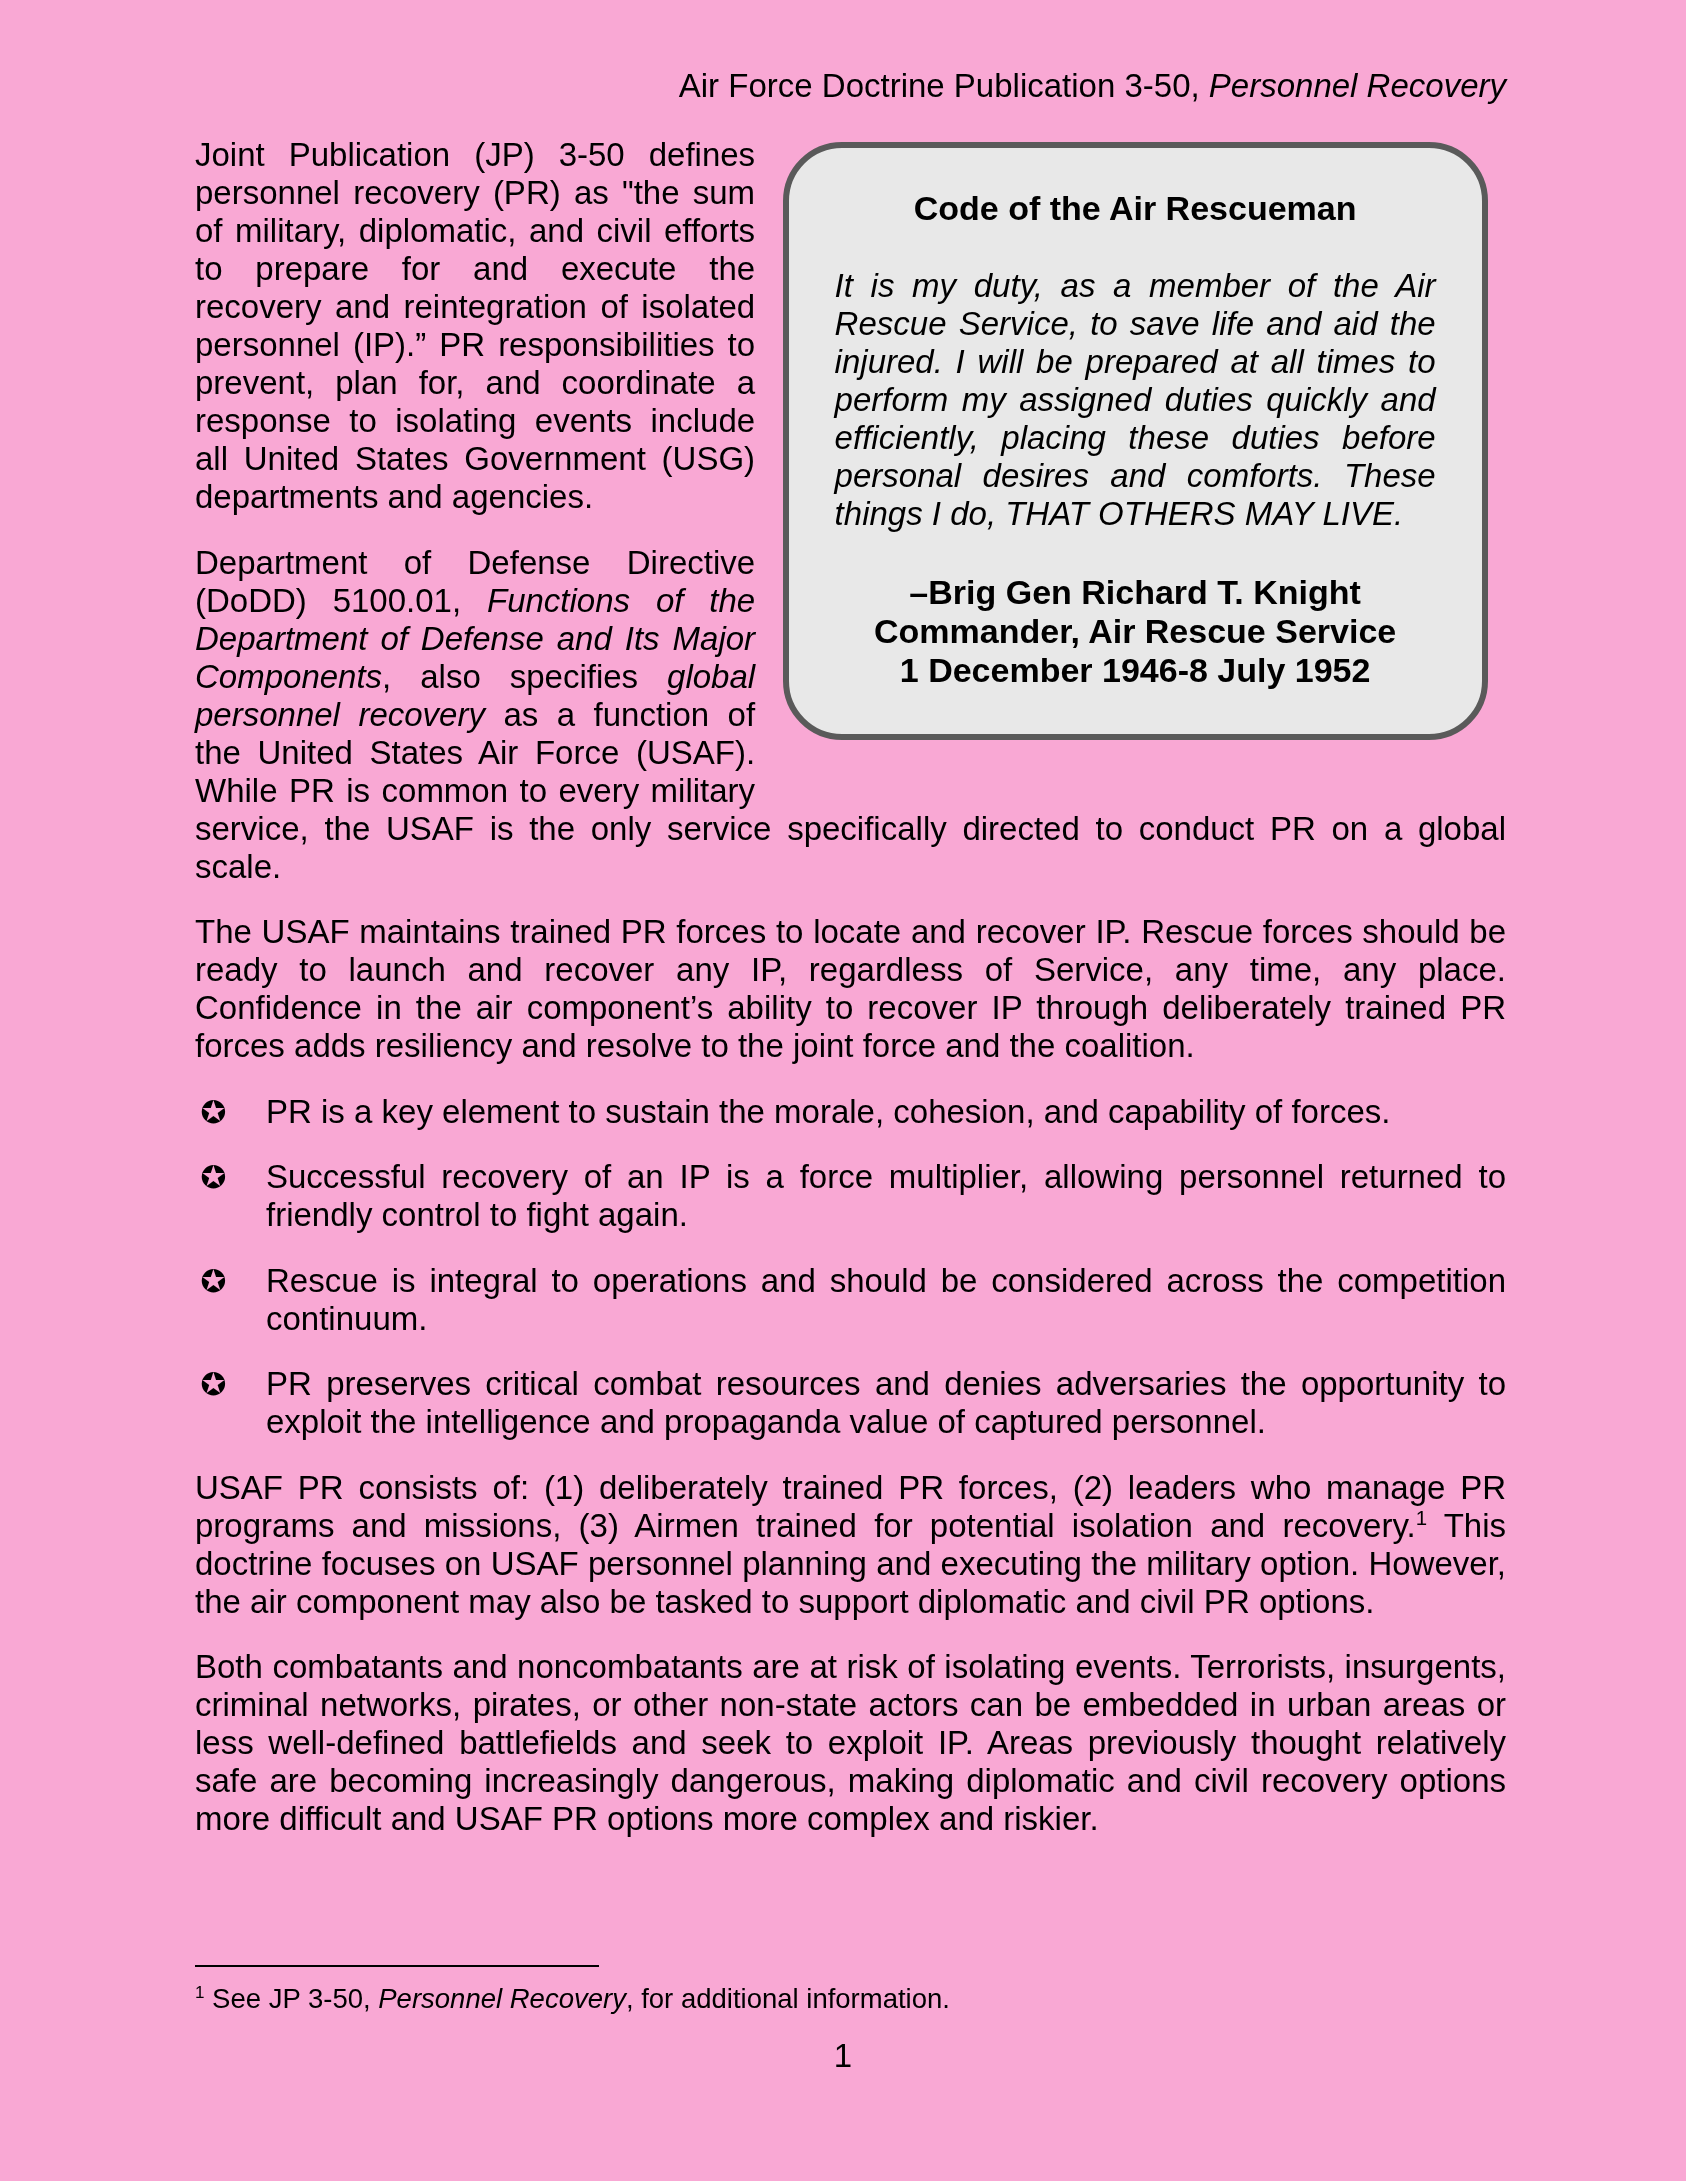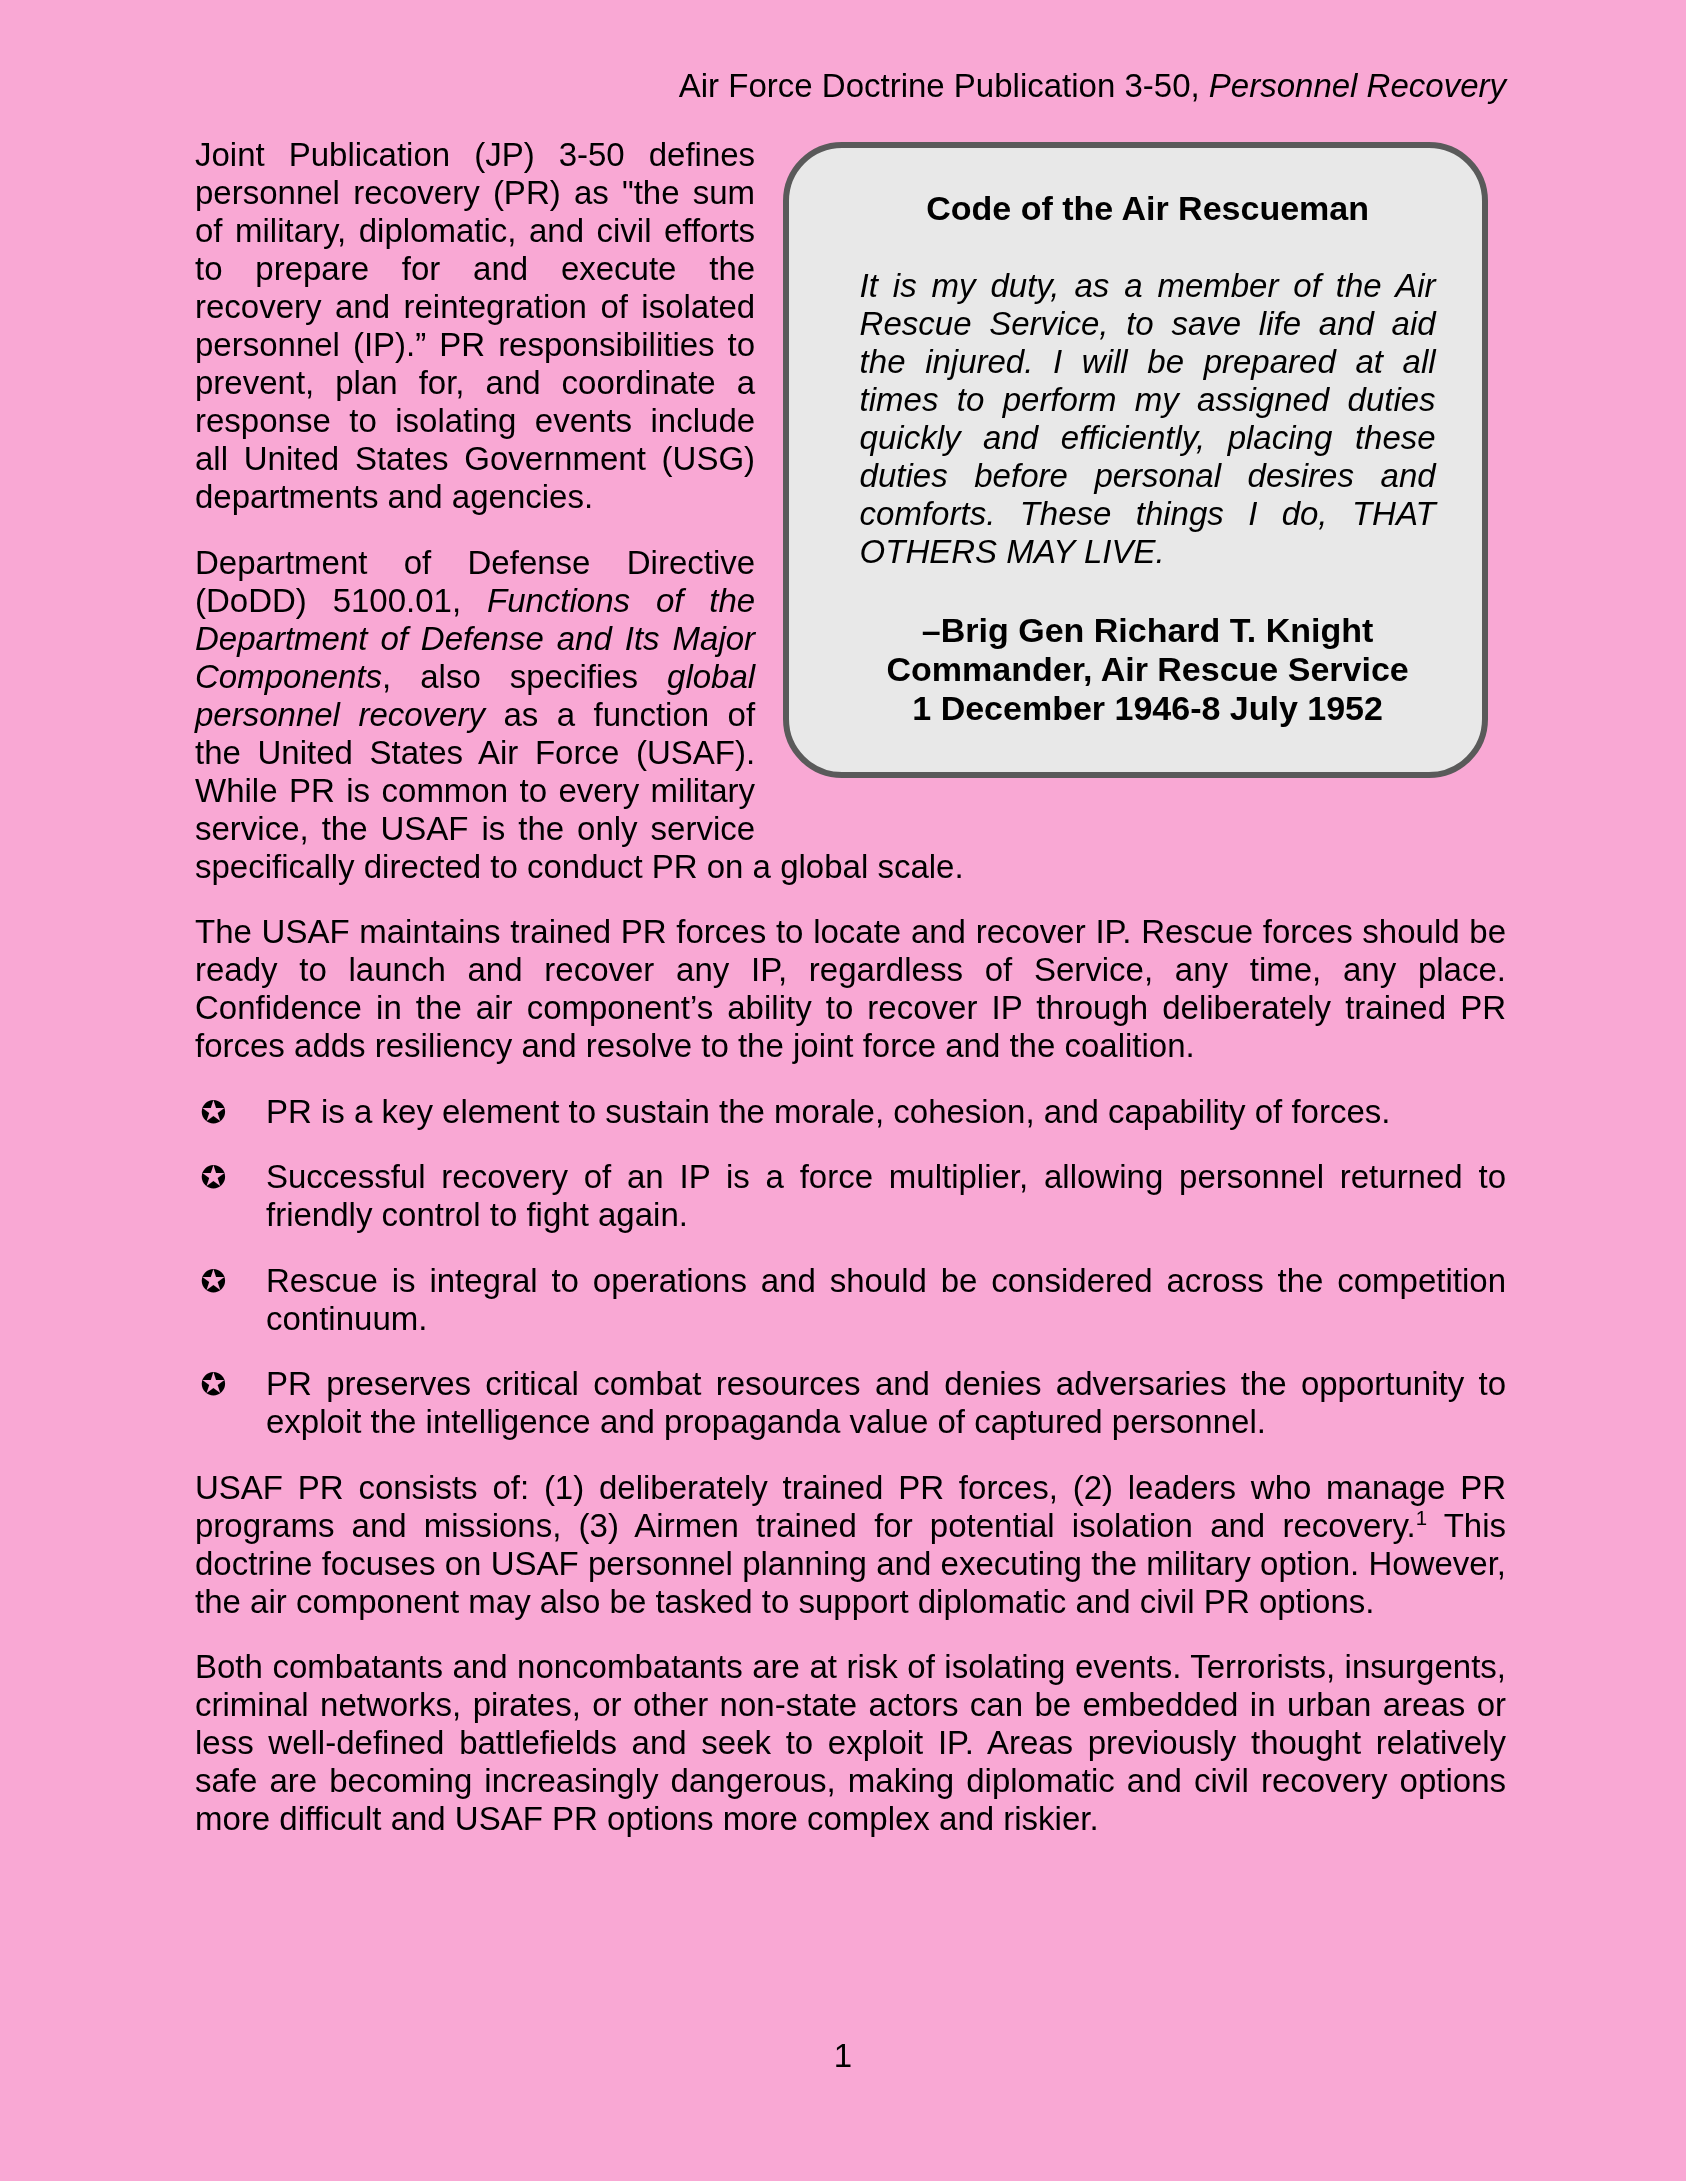--- a/index.html
+++ b/index.html
@@ -31,21 +31,21 @@
   }
   .body-text p { margin:0 0 27.5px 0; }
   .code-box {
     float:right;
     width:705px;
     box-sizing:border-box;
     margin:5.5px 18.4px 39px 27.5px;
     background:#e8e8e8;
     border:6.4px solid #5a5a5a;
     border-radius:59px;
-    padding:40px 46px 44px 71px;
+    padding:40px 46px 44px 46px;
   }
   .box-title {
     text-align:center;
     font-size:34px; font-weight:bold; line-height:40px;
     margin-bottom:39px;
   }
   .box-body {
     font-style:italic;
     text-align:justify;
     font-size:33px; line-height:38px;
@@ -136,16 +136,20 @@
         <span class="bullet-text">PR preserves critical combat resources and denies adversaries the opportunity to exploit the intelligence and propaganda value of captured personnel.</span>
       </div>
 
       <p><span>USAF PR consists of: (1) deliberately trained PR forces, (2) leaders who manage PR programs and missions, (3) Airmen trained for potential isolation and recovery.</span><sup class="fnref">1</sup><span> This doctrine focuses on USAF personnel planning and executing the military option. However, the air component may also be tasked to support diplomatic and civil PR options.</span></p>
 
       <p><span>Both combatants and noncombatants are at risk of isolating events. Terrorists, insurgents, criminal networks, pirates, or other non-state actors can be embedded in urban areas or less well-defined battlefields and seek to exploit IP. Areas previously thought relatively safe are becoming increasingly dangerous, making diplomatic and civil recovery options more difficult and USAF PR options more complex and riskier.</span></p>
 
     </div>
   </div>
 
+  <div class="footnote-block">
+    <div class="footnote-rule"></div>
+    <div class="footnote-text"><sup class="fnref">1</sup><span> See JP 3-50, </span><span class="i">Personnel Recovery</span><span>, for additional information.</span></div>
+  </div>
 
   <div class="page-number">1</div>
 </div>
 
 
 </body></html>

